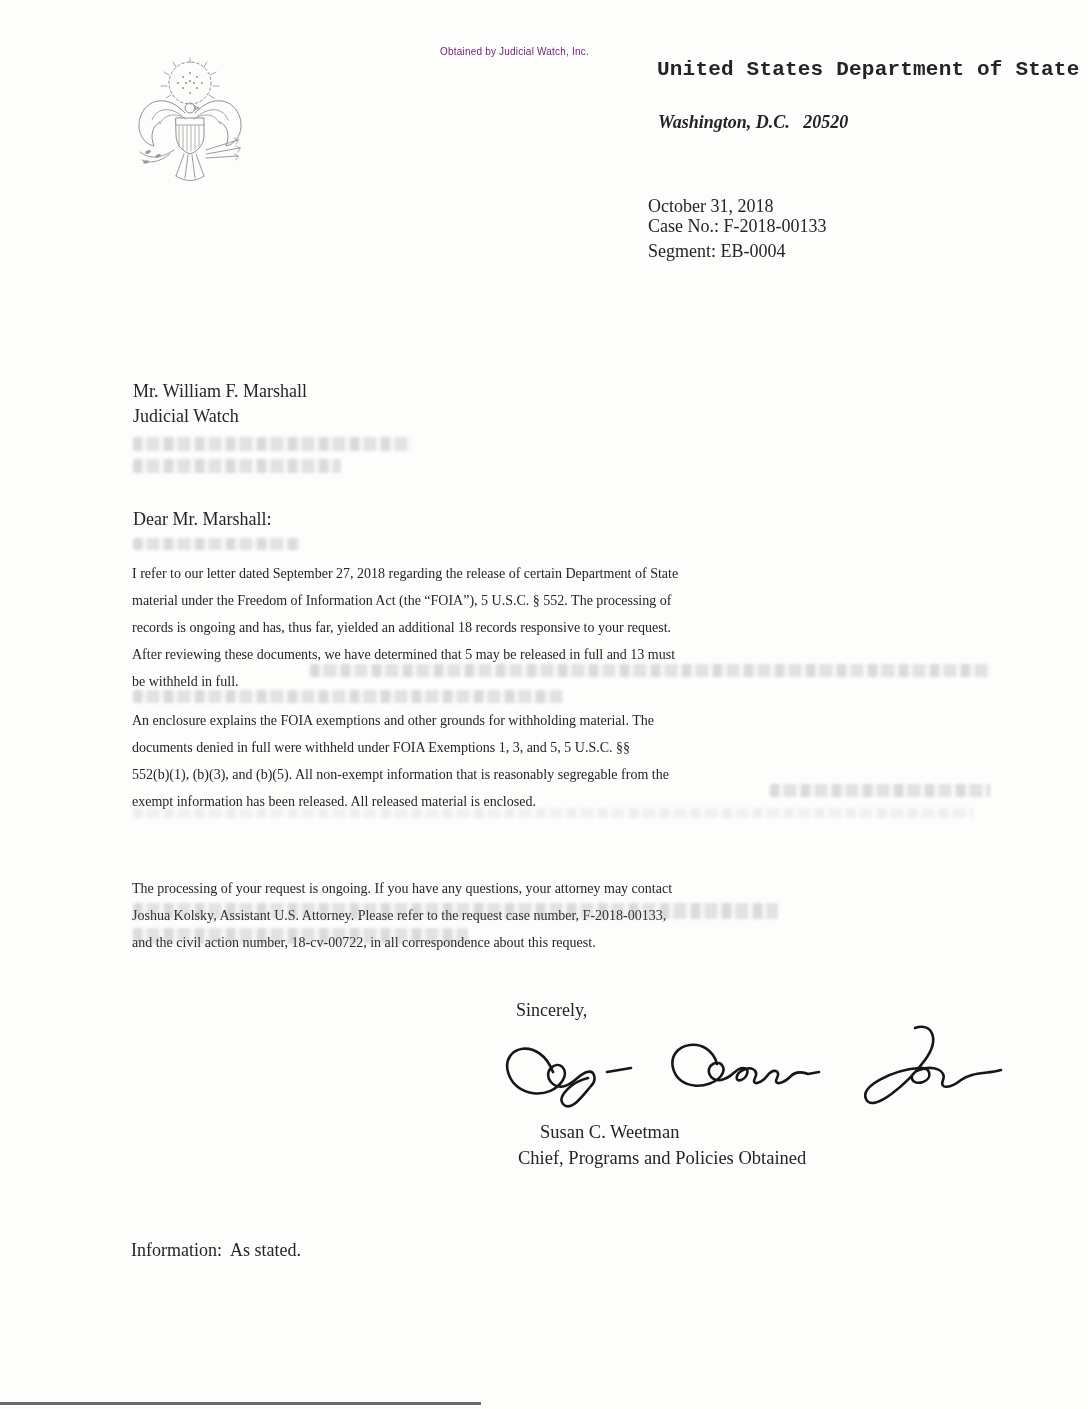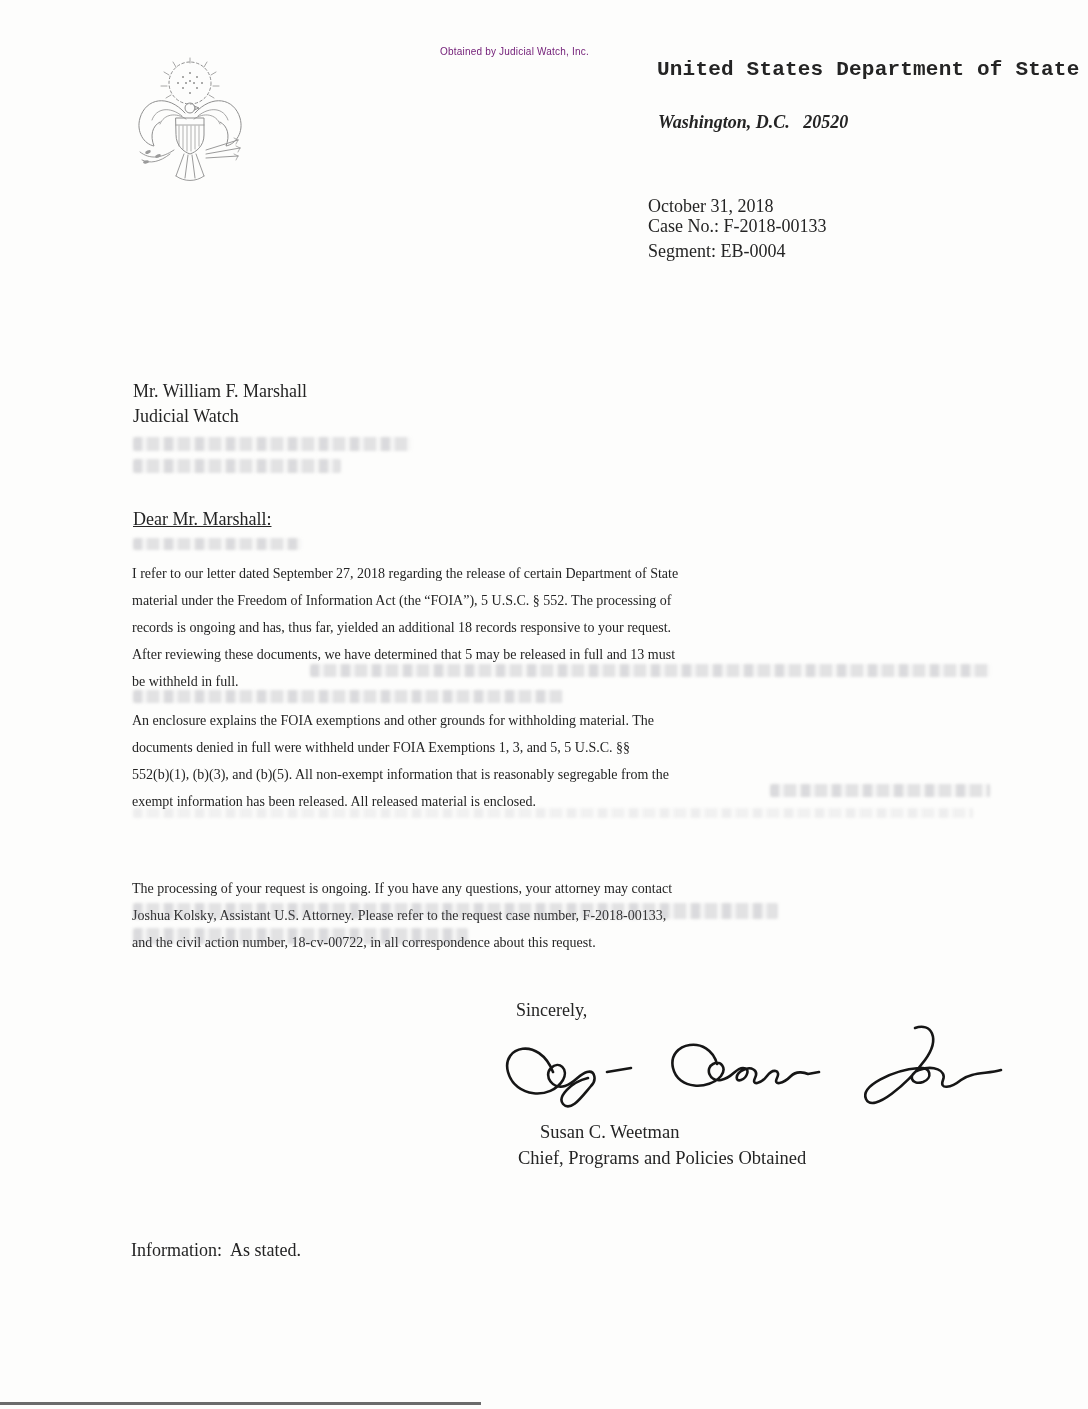--- a/index.html
+++ b/index.html
@@ -19,21 +19,21 @@
     font-size:10px;color:#701a75;letter-spacing:.2px;
   }
   .agency{left:657px;top:58px;font-size:21px;font-weight:bold;letter-spacing:.2px;font-family:Liberation Mono, monospace;}
   .dept-city{left:658px;top:112px;font-size:18px;font-weight:bold;font-style:italic;}
   .hdr-date{left:648px;top:168px;font-size:18px;margin-top:28px;}
   .hdr-case{left:648px;top:216px;font-size:18px;}
   .hdr-seg{left:648px;top:241px;font-size:18px;}
   .seal{left:126px;top:56px;width:128px;height:132px;}
   .recipient-name{left:133px;top:381px;font-size:18px;}
   .recipient-org{left:133px;top:406px;font-size:18px;}
-  .salutation{left:133px;top:509px;font-size:18px;text-decoration:underline;}
+  .salutation{left:133px;top:509px;font-size:18px;}
   .para{left:132px;width:870px;font-size:14px;line-height:27px;}
   .para1{top:560px;}
   .para2{top:707px;}
   .para3{top:831px;margin-top:44px;}
   .sincerely{left:516px;top:1000px;font-size:18px;}
   .signature{left:495px;top:1020px;width:520px;height:105px;}
   .signer-name{left:540px;top:1122px;font-size:18.5px;}
   .signer-title{left:518px;top:1148px;font-size:18.5px;}
   .signer-office{left:518px;top:1174px;font-size:18.5px;}
   .enclosures{left:131px;top:1240px;font-size:18px;}

